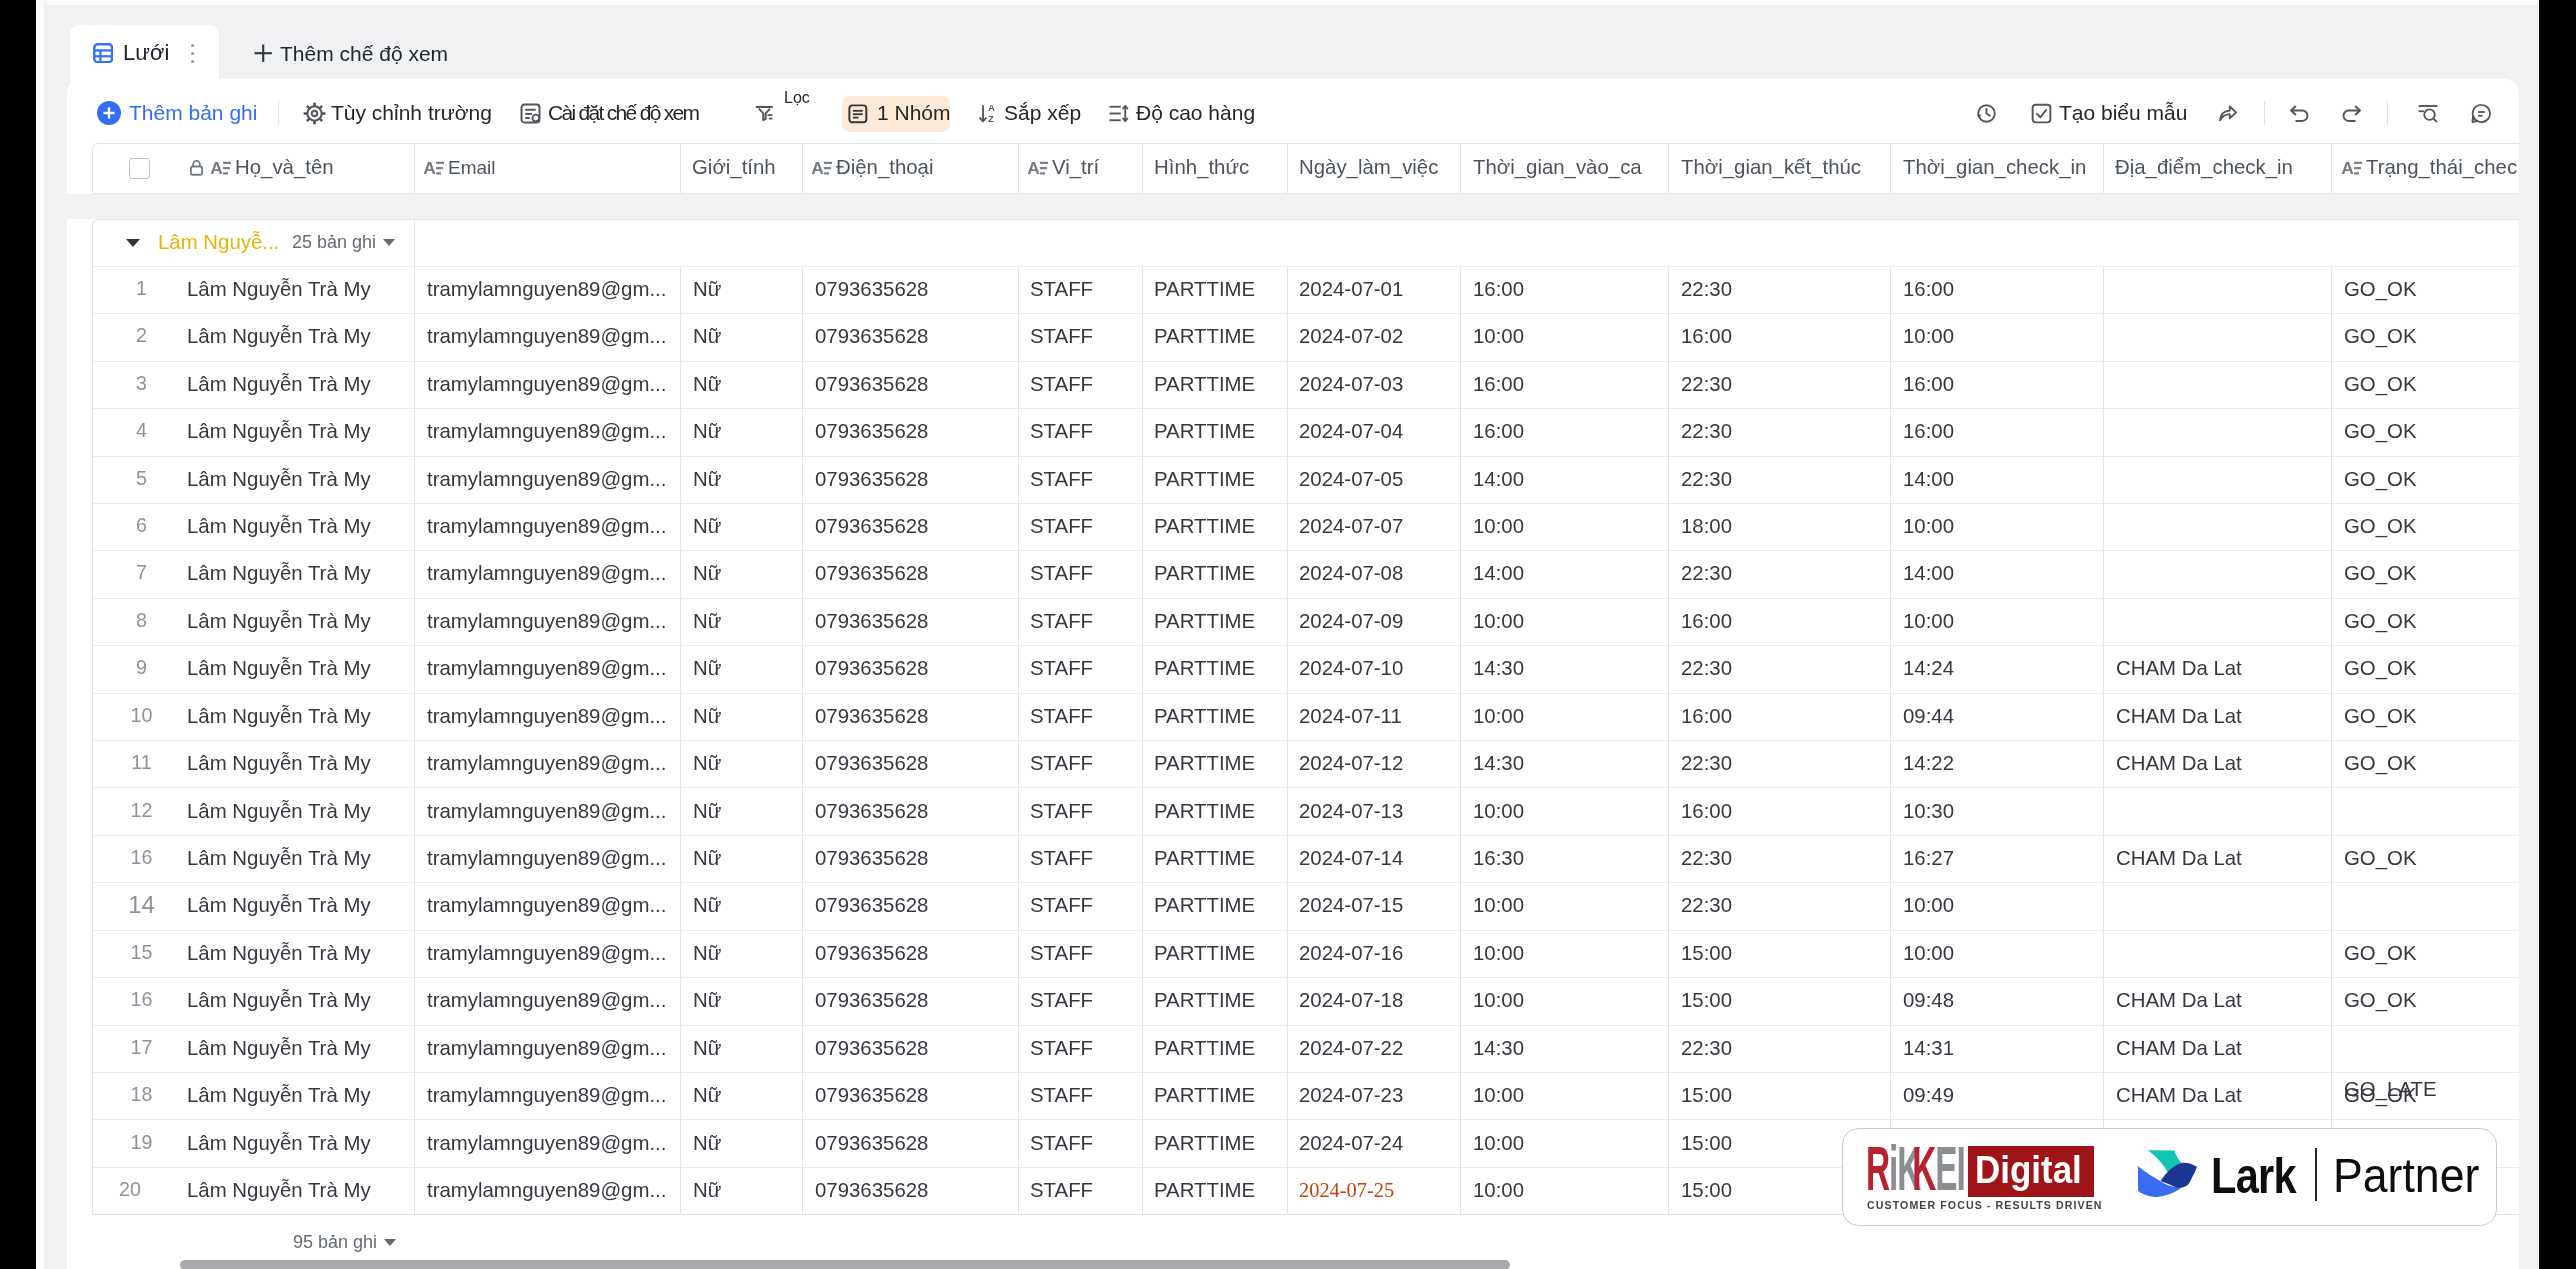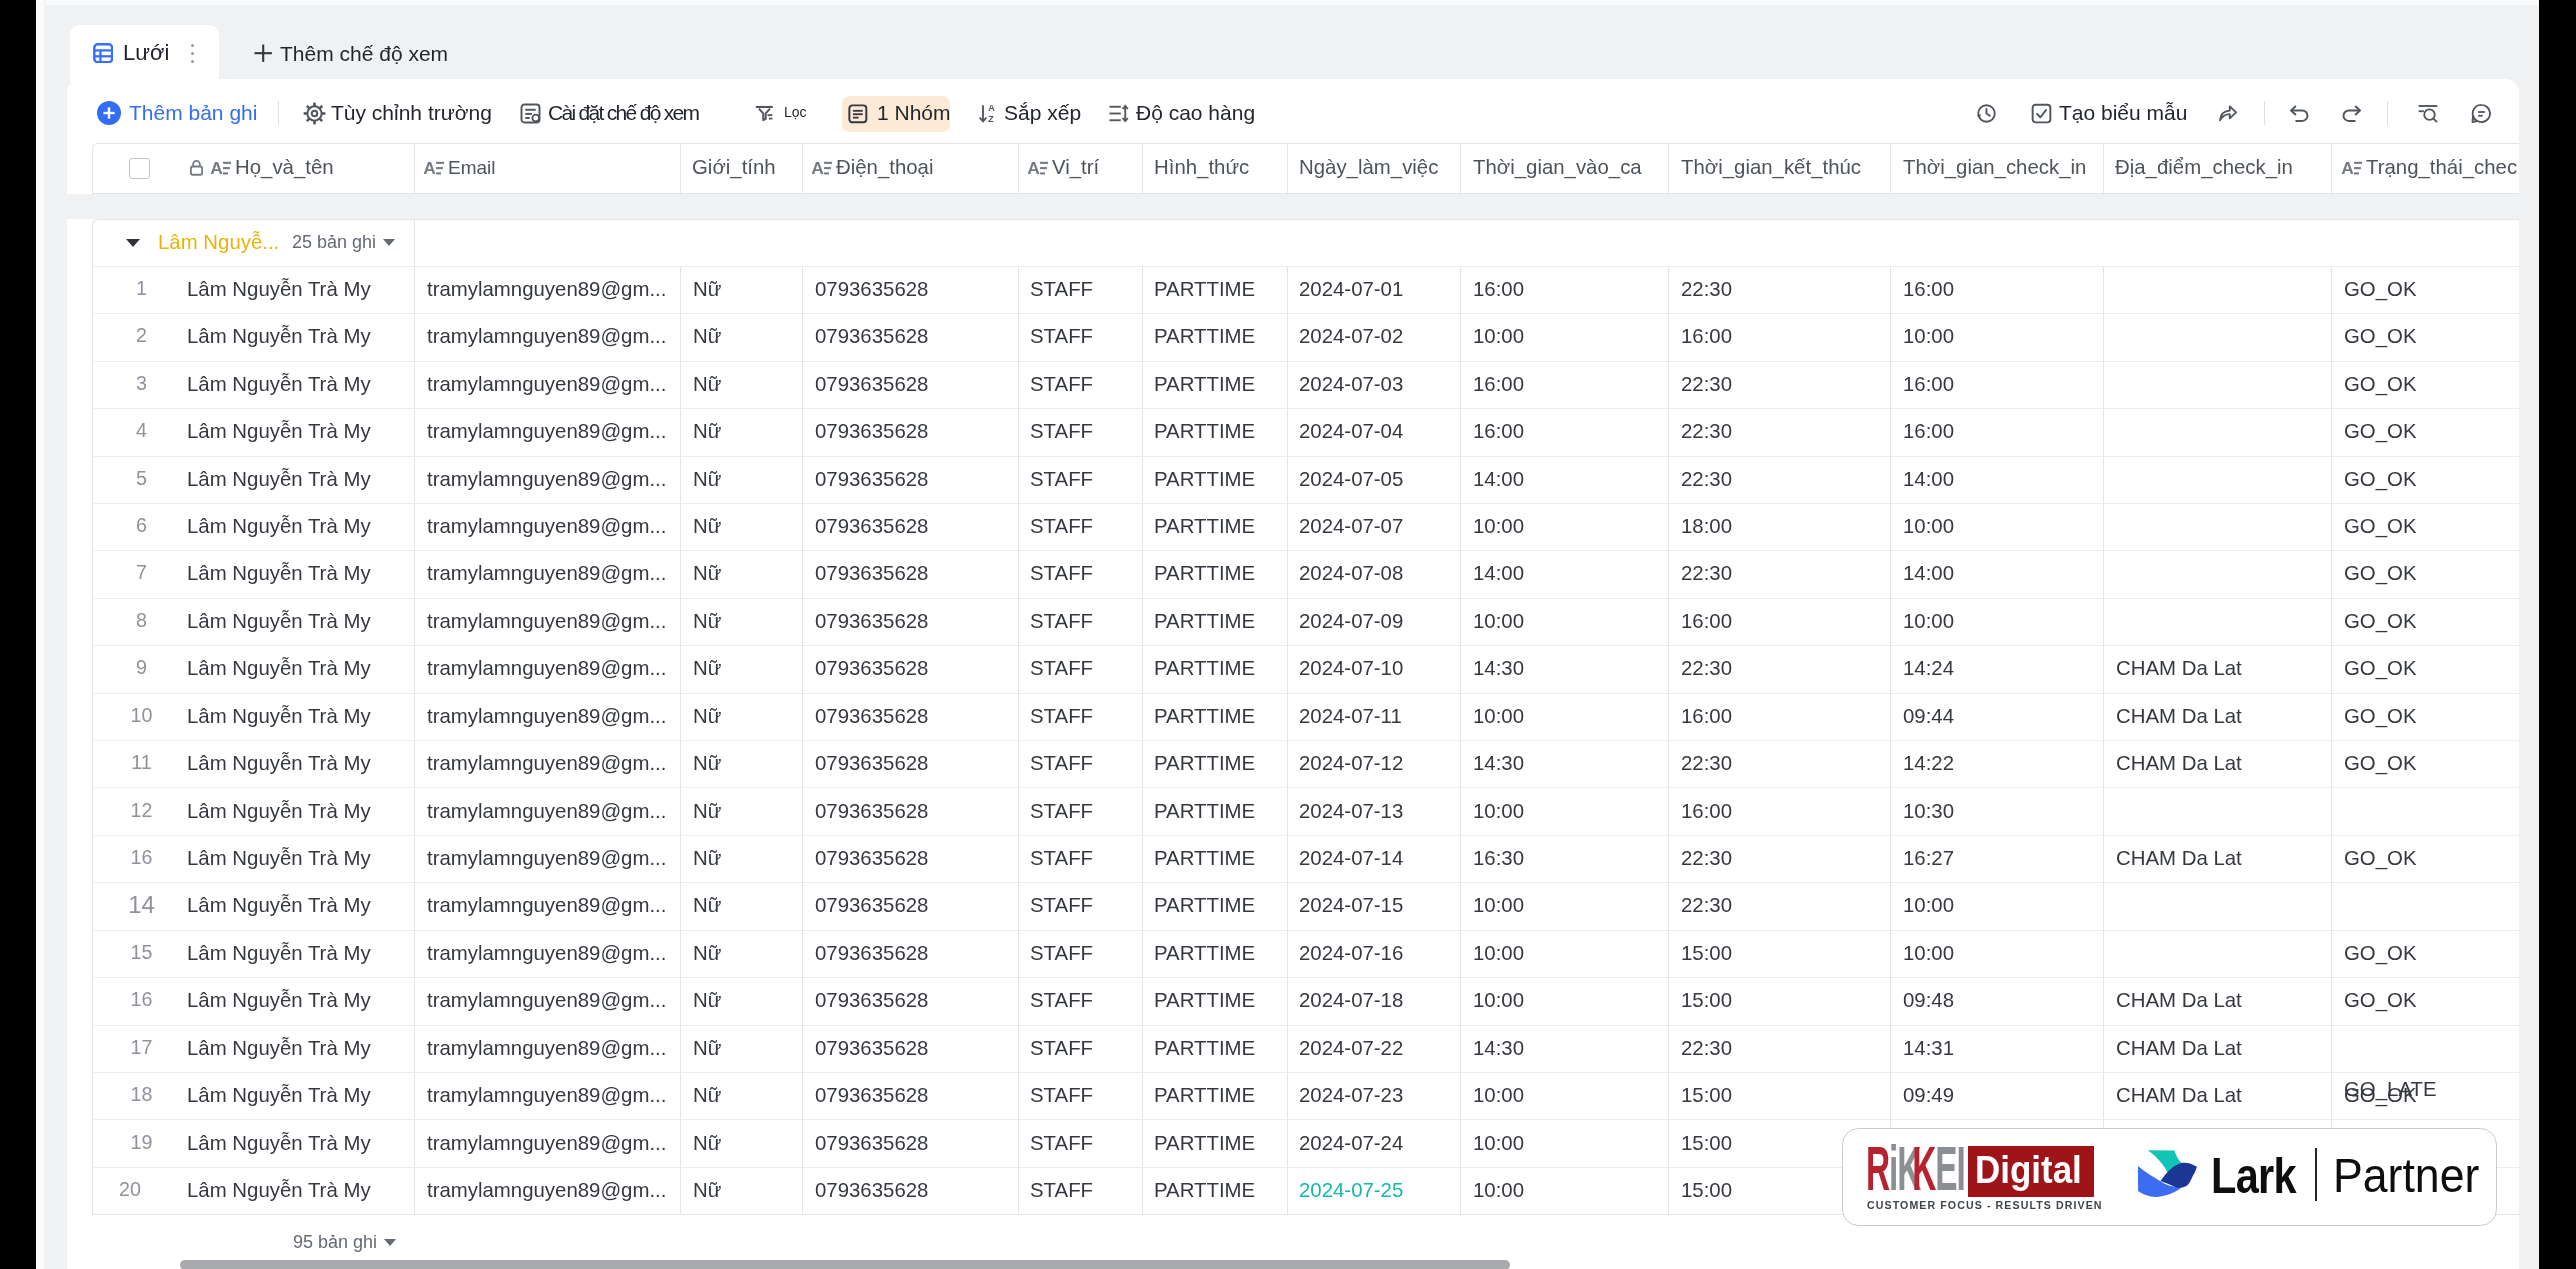--- a/index.html
+++ b/index.html
@@ -56,21 +56,21 @@
     <line x1="7" y1="20" x2="13" y2="20" stroke="#51565d" stroke-width="2.6"></line>
     <circle cx="21" cy="20" r="4.5" fill="#fff" stroke="#51565d" stroke-width="2.4"></circle>
   </svg>
 <div class="t" style="left:548px;top:113px;font-size:21px;color:#23272d;font-weight:400;letter-spacing:-1.7px;">Cài đặt chế độ xem</div>
 <svg class="ic" style="left:754px;top:103px" width="21" height="21" viewBox="0 0 28 28">
     <line x1="2.5" y1="5.3" x2="25" y2="5.3" stroke="#51565d" stroke-width="2.8"></line>
     <path d="M6.5 7.5 L12.3 13.8 V23 L15.6 21.2 V13.8 L21.4 7.5" fill="none" stroke="#51565d" stroke-width="2.6" stroke-linejoin="round"></path>
     <line x1="18" y1="16.2" x2="24.5" y2="16.2" stroke="#51565d" stroke-width="2.4"></line>
     <line x1="20" y1="20.8" x2="24.5" y2="20.8" stroke="#51565d" stroke-width="2.4"></line>
   </svg>
-<div class="t" style="left:784px;top:113px;font-size:14px;color:#23272d;font-weight:400;letter-spacing:0;text-align:right;">Lọc</div>
+<div class="t" style="left:784px;top:99px;font-size:16px;color:#23272d;font-weight:400;letter-spacing:0;text-align:right;">Lọc</div>
 <div class="abs" style="left:842px;top:96px;width:108px;height:36px;background:#fcead6;border-radius:7.6px;"></div>
 <svg class="ic" style="left:848px;top:104px" width="19.7" height="19.7" viewBox="0 0 26 26">
     <rect x="1.8" y="1.8" width="22.4" height="22.4" rx="4" fill="none" stroke="#33383f" stroke-width="2.6"></rect>
     <line x1="6.5" y1="9" x2="19.5" y2="9" stroke="#33383f" stroke-width="2.4"></line>
     <line x1="6.5" y1="13.5" x2="19.5" y2="13.5" stroke="#33383f" stroke-width="2.4"></line>
     <line x1="6.5" y1="18" x2="14" y2="18" stroke="#33383f" stroke-width="2.4"></line>
   </svg>
 <div class="t" style="left:877px;top:113px;font-size:21px;color:#23272d;font-weight:400;letter-spacing:0;">1 Nhóm</div>
 <svg class="ic" style="left:977px;top:103px" width="21" height="21" viewBox="0 0 28 28">
     <g stroke="#51565d" stroke-width="2.5" fill="none">
@@ -476,21 +476,21 @@
 <div class="t" style="left:1299px;top:1144px;font-size:20.4px;color:#35393f;font-weight:400;letter-spacing:0;">2024-07-24</div>
 <div class="t" style="left:1473px;top:1144px;font-size:20.4px;color:#35393f;font-weight:400;letter-spacing:0;">10:00</div>
 <div class="t" style="left:1681px;top:1144px;font-size:20.4px;color:#35393f;font-weight:400;letter-spacing:0;">15:00</div>
 <div class="t" style="left:119px;top:1191px;font-size:19.7px;color:#8d929b;font-weight:400;letter-spacing:0;"><span style="display:inline-block;width:45px;">20</span></div>
 <div class="t" style="left:187px;top:1191px;font-size:20.4px;color:#35393f;font-weight:400;letter-spacing:0;">Lâm Nguyễn Trà My</div>
 <div class="t" style="left:427px;top:1191px;font-size:20.4px;color:#35393f;font-weight:400;letter-spacing:0;">tramylamnguyen89@gm...</div>
 <div class="t" style="left:693px;top:1191px;font-size:20.4px;color:#35393f;font-weight:400;letter-spacing:0;">Nữ</div>
 <div class="t" style="left:815px;top:1191px;font-size:20.4px;color:#35393f;font-weight:400;letter-spacing:0;">0793635628</div>
 <div class="t" style="left:1030px;top:1191px;font-size:20.4px;color:#35393f;font-weight:400;letter-spacing:0;">STAFF</div>
 <div class="t" style="left:1154px;top:1191px;font-size:20.4px;color:#35393f;font-weight:400;letter-spacing:0;">PARTTIME</div>
-<div class="t" style="left:1299px;top:1191px;font-size:20.4px;color:#14b8a6;font-weight:400;letter-spacing:0;">2024-07-25</div>
+<div class="t" style="left:1299px;top:1191px;font-size:20.4px;color:#c2410c;font-weight:400;letter-spacing:0;font-family:Liberation Serif, serif;">2024-07-25</div>
 <div class="t" style="left:1473px;top:1191px;font-size:20.4px;color:#35393f;font-weight:400;letter-spacing:0;">10:00</div>
 <div class="t" style="left:1681px;top:1191px;font-size:20.4px;color:#35393f;font-weight:400;letter-spacing:0;">15:00</div>
 <div class="t" style="left:293px;top:1243px;font-size:18px;color:#646a73;font-weight:400;letter-spacing:0;">95 bản ghi</div>
 <div style="position:absolute;left:384px;top:1239px;width:0;height:0;border-left:6px solid transparent;border-right:6px solid transparent;border-top:7.6px solid #646a73;"></div>
 <div class="abs" style="left:180px;top:1260px;width:1330px;height:9.8px;border-radius:4.9px;background:#a8aaad;"></div>
 <div class="abs" style="left:1842px;top:1128px;width:655px;height:98px;background:#fff;border:1.5px solid #c8ccd2;border-radius:16.6px;box-sizing:border-box;"></div>
 <div class="t" style="left:1866px;top:1170px;font-size:47px;font-weight:700;transform:translateY(-54%) scale(0.71,1.32);transform-origin:0 50%;letter-spacing:-1.5px;"><span style="color:#b6232e;">R</span><span style="color:#8b8e92;">i</span><span style="color:#8b8e92;">K</span><span style="color:#b6232e;margin-left:-11.3px;">K</span><span style="color:#8b8e92;">EI</span></div>
 <div class="abs" style="left:1968px;top:1146px;width:126px;height:51px;background:#9e1418;"></div>
 <div class="t" style="left:1975px;top:1172px;font-size:38px;font-weight:700;color:#fff;transform:translateY(-54%) scaleX(0.92);transform-origin:0 50%;">Digital</div>
 <div class="t" style="left:1867px;top:1206px;font-size:10.6px;font-weight:600;color:#3f4449;letter-spacing:1.1px;">CUSTOMER FOCUS - RESULTS DRIVEN</div>

